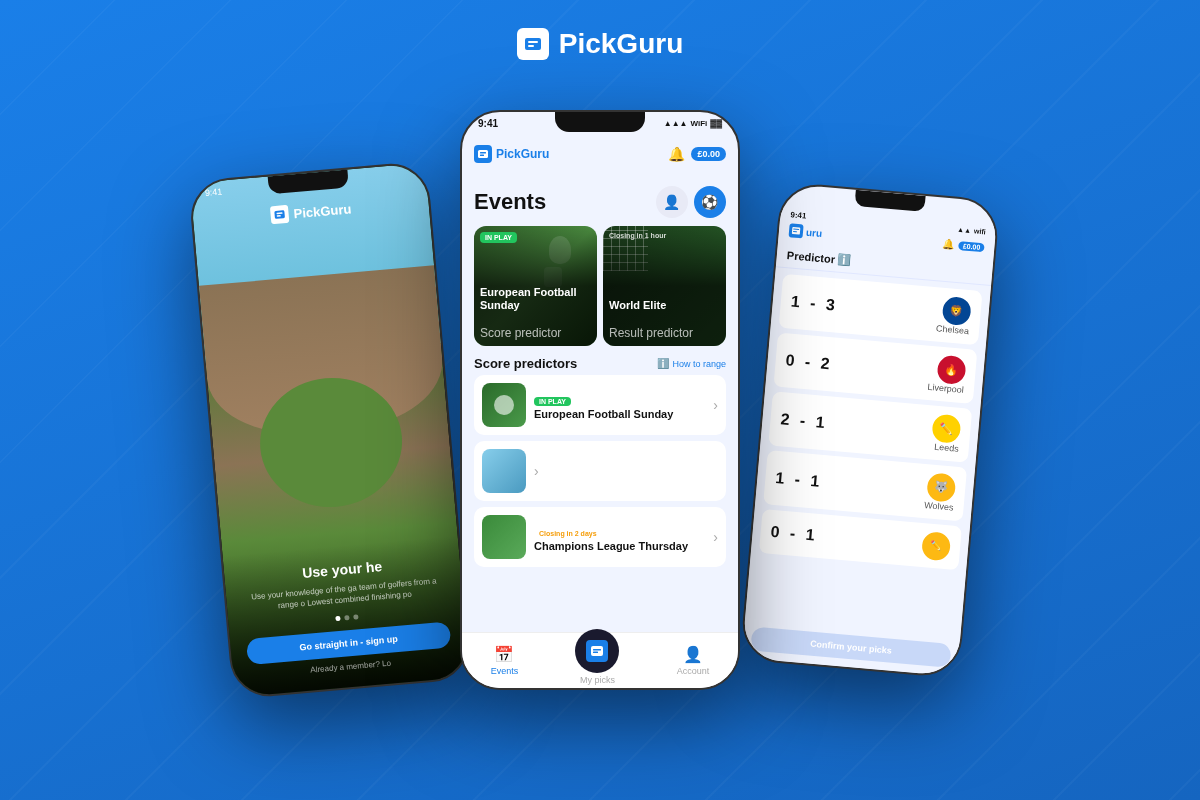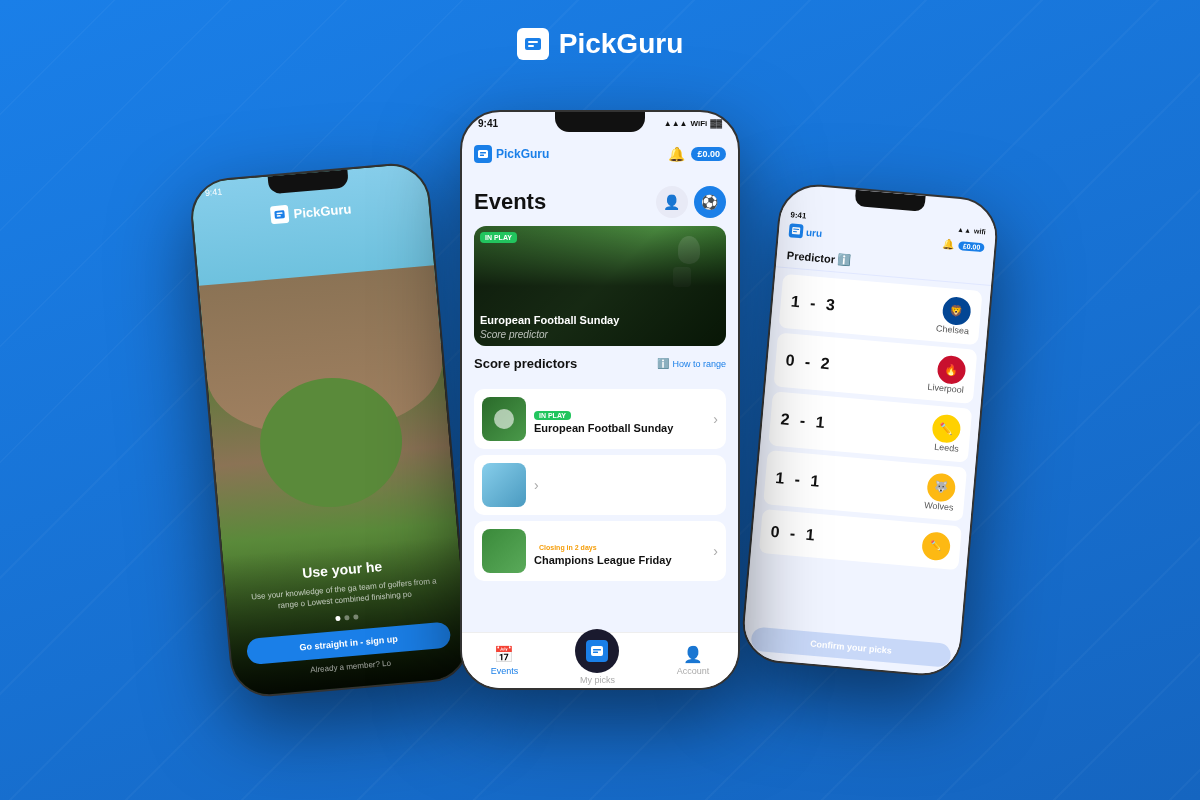--- a/index.html
+++ b/index.html
@@ -256,43 +256,42 @@
       font-weight: 600;
     }
     .card-event-name {
       color: white;
       font-size: 11px;
       font-weight: 700;
       line-height: 1.2;
     }
     .card-event-type {
       color: rgba(255,255,255,0.7);
-      font-size: 10px;
-      margin-top: 2px;
-      font-style: italic;
+      font-size: 12px;
+      margin-top: 14px;
     }
     .net-img {
       position: absolute;
       top: 10px; right: 6px;
       width: 45px; height: 45px;
       background: repeating-linear-gradient(
         0deg, rgba(255,255,255,0.3) 0px, rgba(255,255,255,0.3) 1px, transparent 1px, transparent 8px
       ),
       repeating-linear-gradient(
         90deg, rgba(255,255,255,0.3) 0px, rgba(255,255,255,0.3) 1px, transparent 1px, transparent 8px
       );
     }
 
     
     .section {
       padding: 10px 12px 6px;
     }
     .section-header {
       display: flex; align-items: center; justify-content: space-between;
-      margin-bottom: 18px;
+      margin-bottom: 4px;
     }
     .section-title {
       font-size: 13px; font-weight: 700; color: #111;
     }
     .how-to-play {
       display: flex; align-items: center; gap: 3px;
       color: #1a7fe8; font-size: 9px;
     }
 
     
@@ -551,20 +550,28 @@
           <div style="position:absolute;top:10px;right:8px;width:50px;height:55px;">
             <div style="width:22px;height:28px;background:rgba(255,255,255,0.15);border-radius:50% 50% 10px 10px;margin-left:10px;"></div>
             <div style="width:18px;height:20px;background:rgba(255,255,255,0.1);border-radius:4px;margin-left:5px;margin-top:3px;"></div>
           </div>
           <div class="card-overlay">
             <div class="in-play-badge">IN PLAY</div>
             <div class="card-event-name">European Football Sunday</div>
             <div class="card-event-type">Score predictor</div>
           </div>
         </div>
+        <div class="featured-card card-net">
+          <div class="net-img" style="position:absolute;inset:0;"></div>
+          <div class="card-overlay">
+            <div class="closing-badge">Closing in 1 hour</div>
+            <div class="card-event-name">World Elite</div>
+            <div class="card-event-type">Result predictor</div>
+          </div>
+        </div>
       </div>
 
       <div class="section">
         <div class="section-header">
           <span class="section-title">Score predictors</span>
           <div class="how-to-play">
             <span style="font-size:10px;">ℹ️</span>
             <span>How to range</span>
           </div>
         </div>
@@ -588,21 +595,21 @@
           </div>
           <span class="list-chevron">›</span>
         </div>
 
         <div class="list-item">
           <div class="list-thumb thumb-grass">
             <div style="width:100%;height:100%;background:linear-gradient(135deg,#3a8a3a,#5aaa5a);"></div>
           </div>
           <div class="list-info">
             <div class="list-badge badge-closing">Closing in 2 days</div>
-            <div class="list-name">Champions League Friday</div>
+            <div class="list-name">Champions League Thursday</div>
           </div>
           <span class="list-chevron">›</span>
         </div>
       </div>
     </div>
 
     <div class="bottom-nav">
       <div class="nav-item active">
         <span class="nav-icon">📅</span>
         <span>Events</span>

